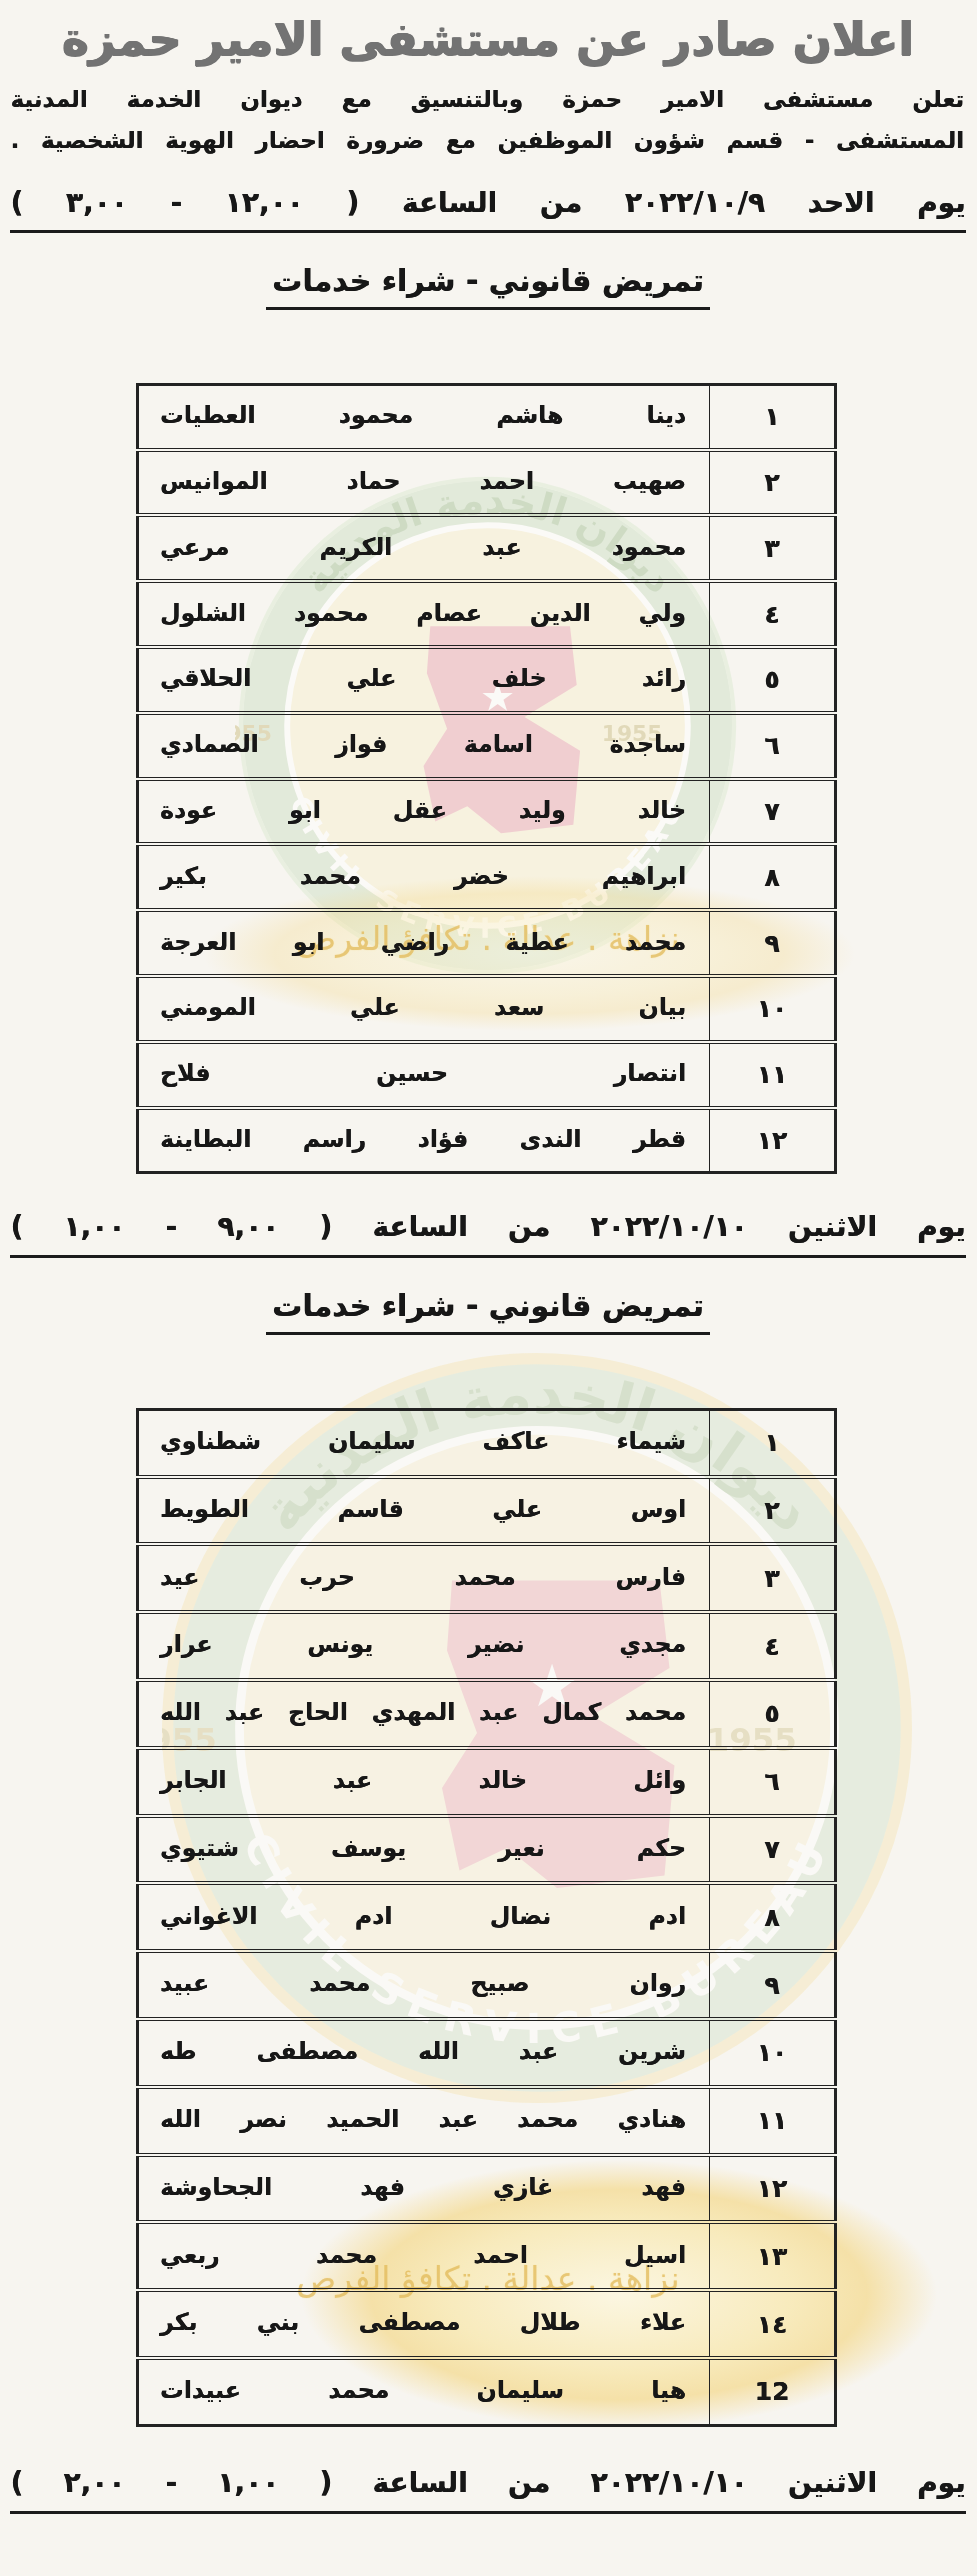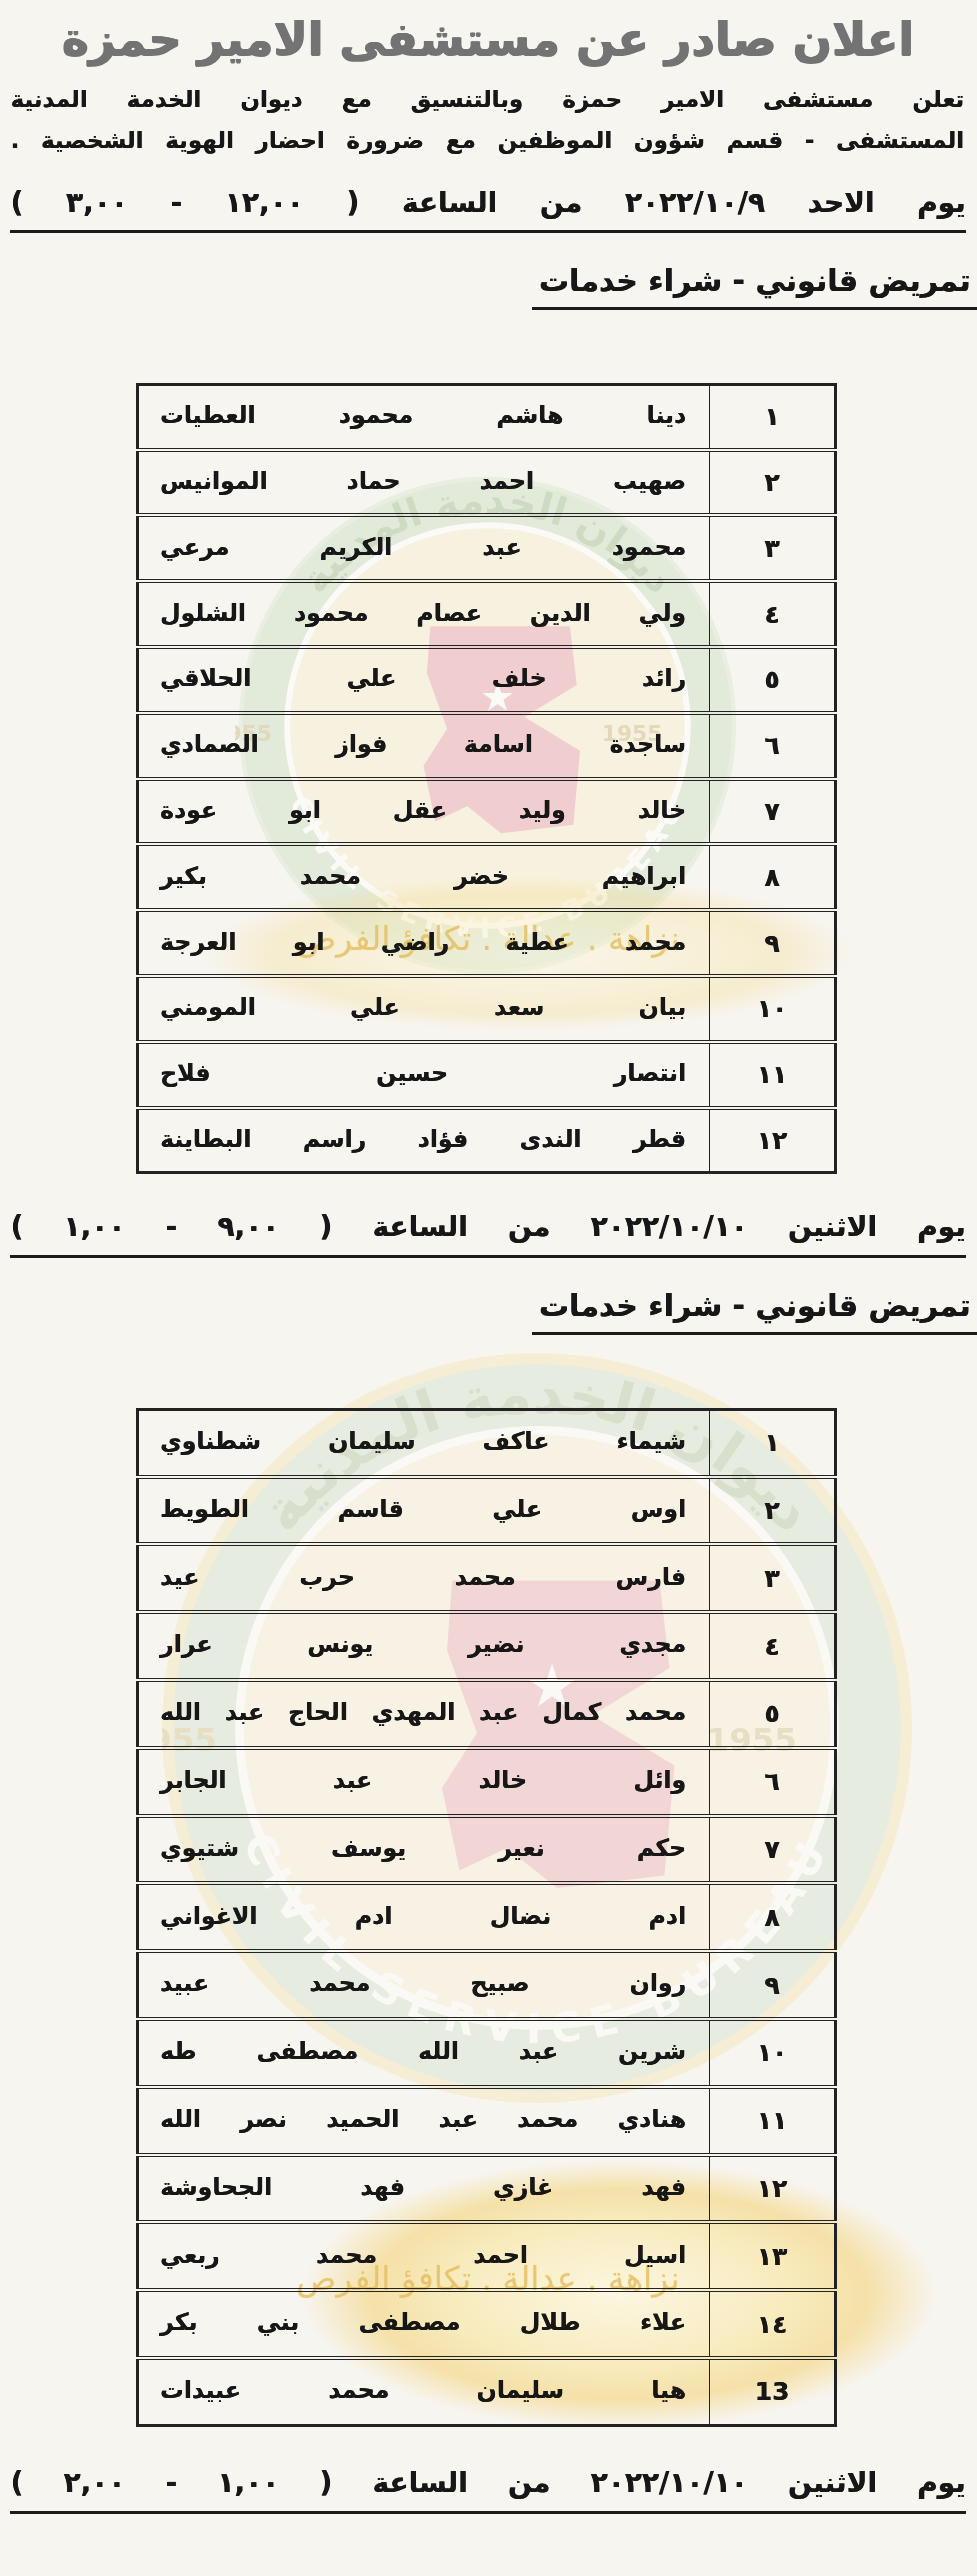--- a/index.html
+++ b/index.html
@@ -47,21 +47,21 @@
     text-align:justify;text-align-last:justify;text-justify:inter-word;
     text-shadow:0.3px 0 0 currentColor;
   }
   .date-heading{
     margin:23px 11.4px 0 11.4px;
     font-size:28px;line-height:37px;font-weight:bold;
     padding-bottom:9.8px;border-bottom:3.3px solid #1b1b1b;
     text-align:justify;text-align-last:justify;text-justify:inter-word;
     text-shadow:0.4px 0 0 currentColor;
   }
-  .job-heading-wrap{margin-top:28px;}
+  .job-heading-wrap{margin-top:28px;text-align:center;}
   .job-heading{
     display:inline-block;
     font-size:30px;line-height:39px;font-weight:bold;
     padding:0 6.5px 6.5px 6.5px;border-bottom:3.3px solid #1b1b1b;
     text-shadow:0.5px 0 0 currentColor;
   }
   table.roster{
     border-collapse:collapse;
     width:701px;
     margin:73px 140px 0 auto;
@@ -269,21 +269,21 @@
             </tr>
             <tr>
               <td class="num-cell">١٣</td>
               <td class="name-cell">اسيل احمد محمد ربعي</td>
             </tr>
             <tr>
               <td class="num-cell">١٤</td>
               <td class="name-cell">علاء طلال مصطفى بني بكر</td>
             </tr>
             <tr>
-              <td class="num-cell">13</td>
+              <td class="num-cell">12</td>
               <td class="name-cell">هيا سليمان محمد عبيدات</td>
             </tr>
           </tbody>
       </table>
     </section>
 
     <section class="s3">
       <div class="date-heading">يوم الاثنين ٢٠٢٢/١٠/١٠ من الساعة ( ١,٠٠ - ٢,٠٠ )</div>
 
     </section>

